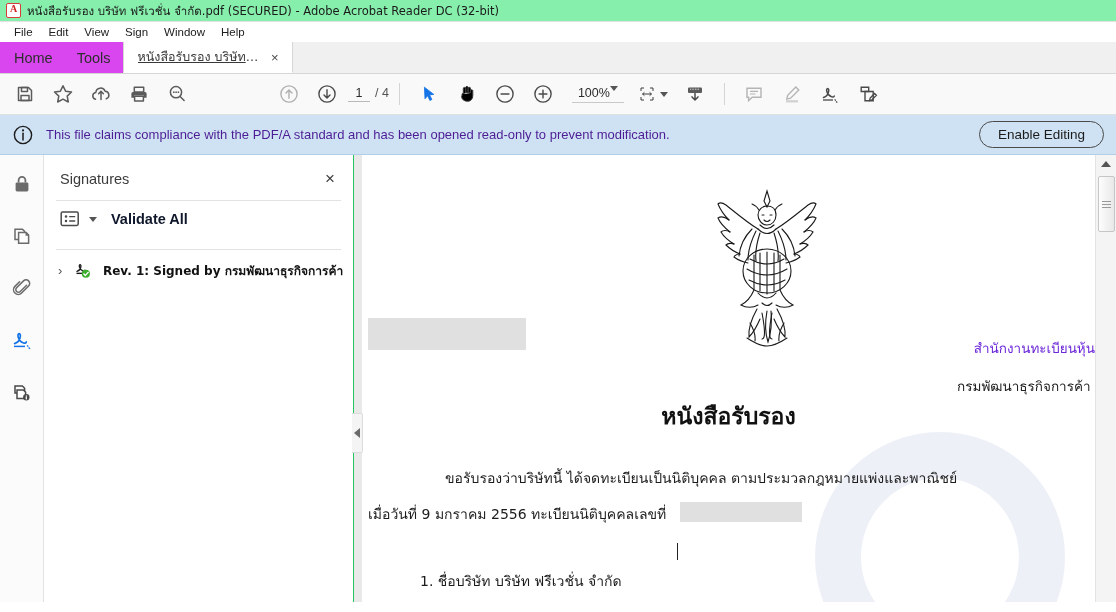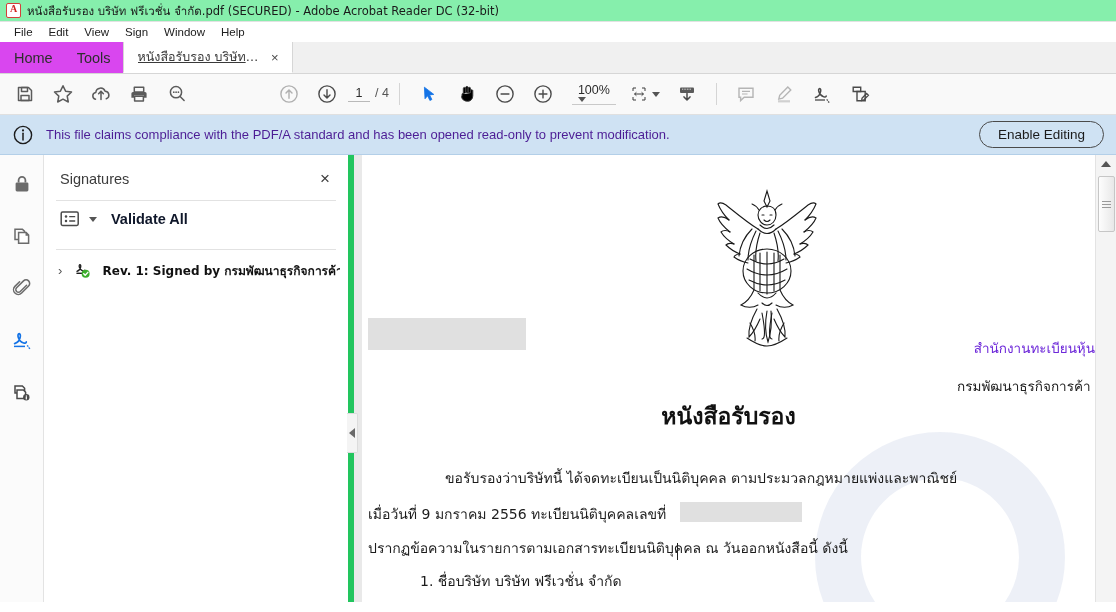--- a/index.html
+++ b/index.html
@@ -100,21 +100,21 @@
   }
   .page-num {
     width: 22px; text-align: center; color: #2b2b2b;
     border-bottom: 1px solid #b9b9b9; padding-bottom: 1px;
     font-size: 12.5px;
   }
   .page-total { color: #555; font-size: 12.5px; }
   .zoom-field {
     display: flex; align-items: flex-start; 
     margin: 0 4px 0 10px;
-    border-bottom: 1px solid #c9c9c9; padding: 0 6px 2px 6px; flex-direction: column;
+    border-bottom: 1px solid #c9c9c9; padding: 0 6px 2px 6px;
   }
   .zoom-val { font-size: 12.5px; color: #2b2b2b; }
   .caret-dn {
     width: 0; height: 0; border-left: 4.5px solid transparent;
     border-right: 4.5px solid transparent; border-top: 5px solid #555;
   }
   svg { display: block; }
   .ico { stroke: #5b5b5b; fill: none; stroke-width: 1.5;
          stroke-linecap: round; stroke-linejoin: round; }
   .ico-dark { stroke: #3d3d3d; }
@@ -145,21 +145,21 @@
     padding-top: 14px; gap: 22px;
   }
   .rail-btn {
     width: 30px; height: 30px;
     display: flex; align-items: center; justify-content: center;
     cursor: default; border-radius: 2px;
   }
 
   .sig-panel {
     width: 310px; background: #ffffff;
-    border-right: 6px solid #22c55e;
+    border-right: 1px solid #22c55e;
     position: relative;
   }
   .sig-head {
     display: flex; align-items: center; justify-content: space-between;
     padding: 14px 14px 0 16px;
   }
   .sig-title { font-size: 14.5px; color: #3c3c3c; }
   .sig-close {
     font-size: 17px; color: #3c3c3c; line-height: 1;
     padding: 1px 4px; cursor: default;
@@ -585,21 +585,20 @@
         <div class="redact-box rb1"></div>
 
         <div class="doc-right-1">สำนักงานทะเบียนหุ้น</div>
         <div class="doc-right-2">กรมพัฒนาธุรกิจการค้า  ก</div>
 
         <div class="doc-title">หนังสือรับรอง</div>
 
         <div class="doc-line dl1">ขอรับรองว่าบริษัทนี้ ได้จดทะเบียนเป็นนิติบุคคล ตามประมวลกฎหมายแพ่งและพาณิชย์</div>
         <div class="doc-line dl2">เมื่อวันที่ 9 มกราคม 2556 ทะเบียนนิติบุคคลเลขที่</div>
         <div class="redact-box rb2"></div>
-        <div class="doc-line dl3">ปรากฏข้อความในรายการตามเอกสารทะเบียนนิติบุคคล  ณ  วันออกหนังสือนี้  ดังนี้</div>
         <div class="text-caret"></div>
         <div class="doc-line dl4">1.  ชื่อบริษัท บริษัท ฟรีเวชั่น จำกัด</div>
       </div>
 
       <div class="vscroll">
         <div class="vs-arrow">
           <span class="vs-tri-up"></span>
         </div>
         <div class="vs-thumb">
           <span class="vs-grip"></span>

